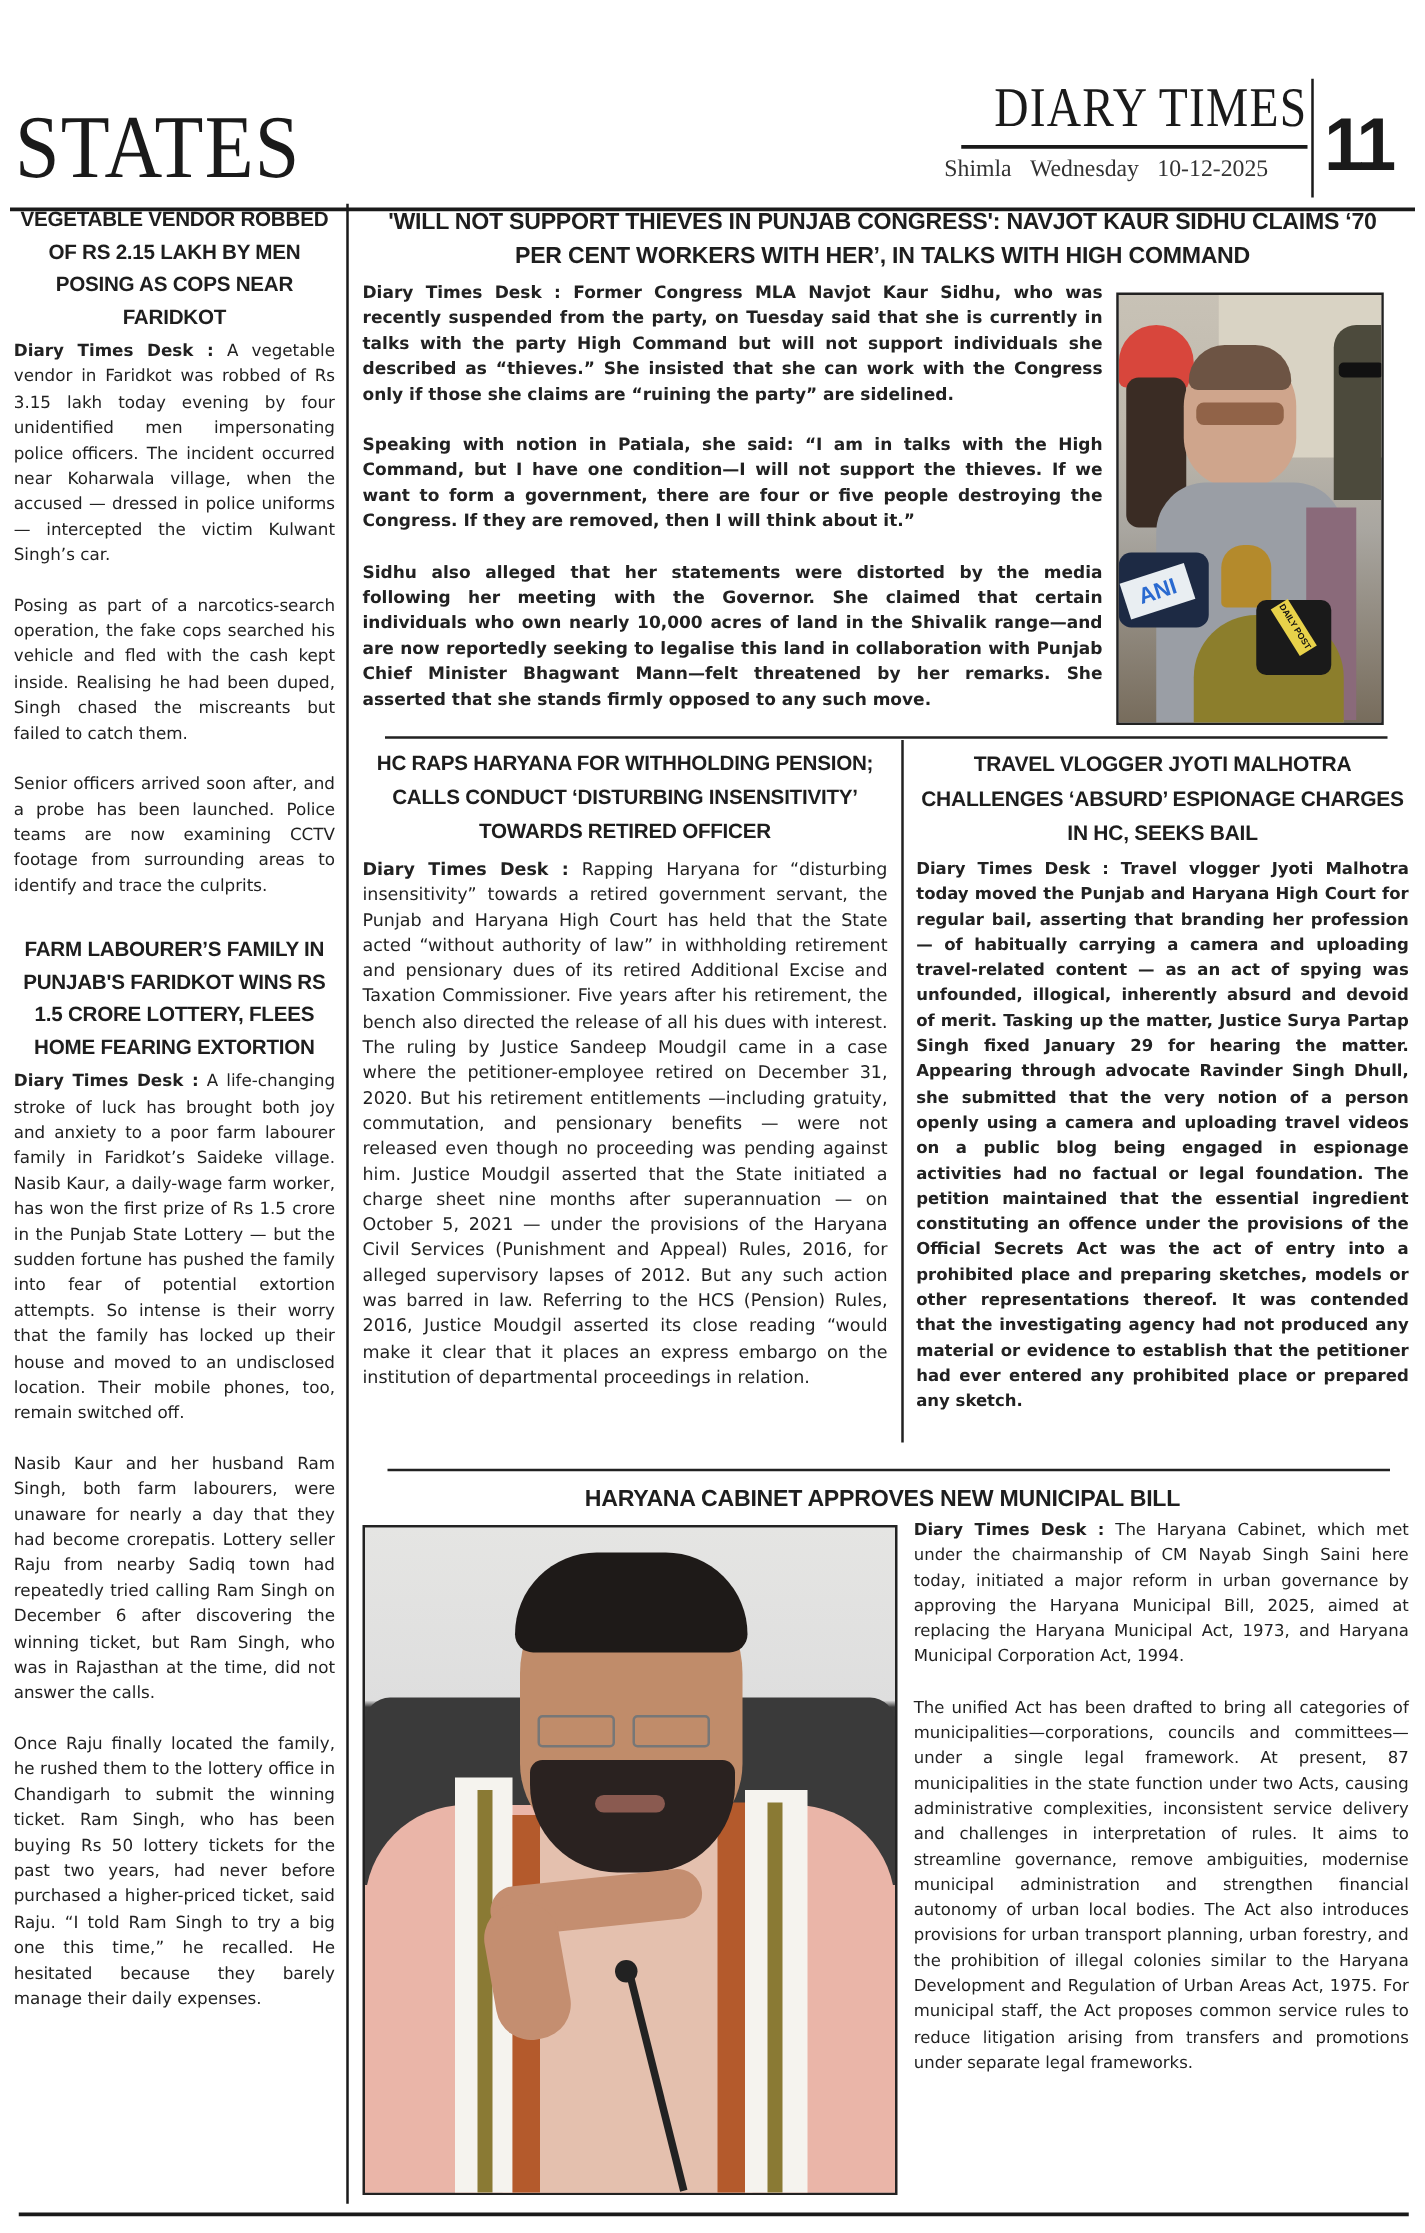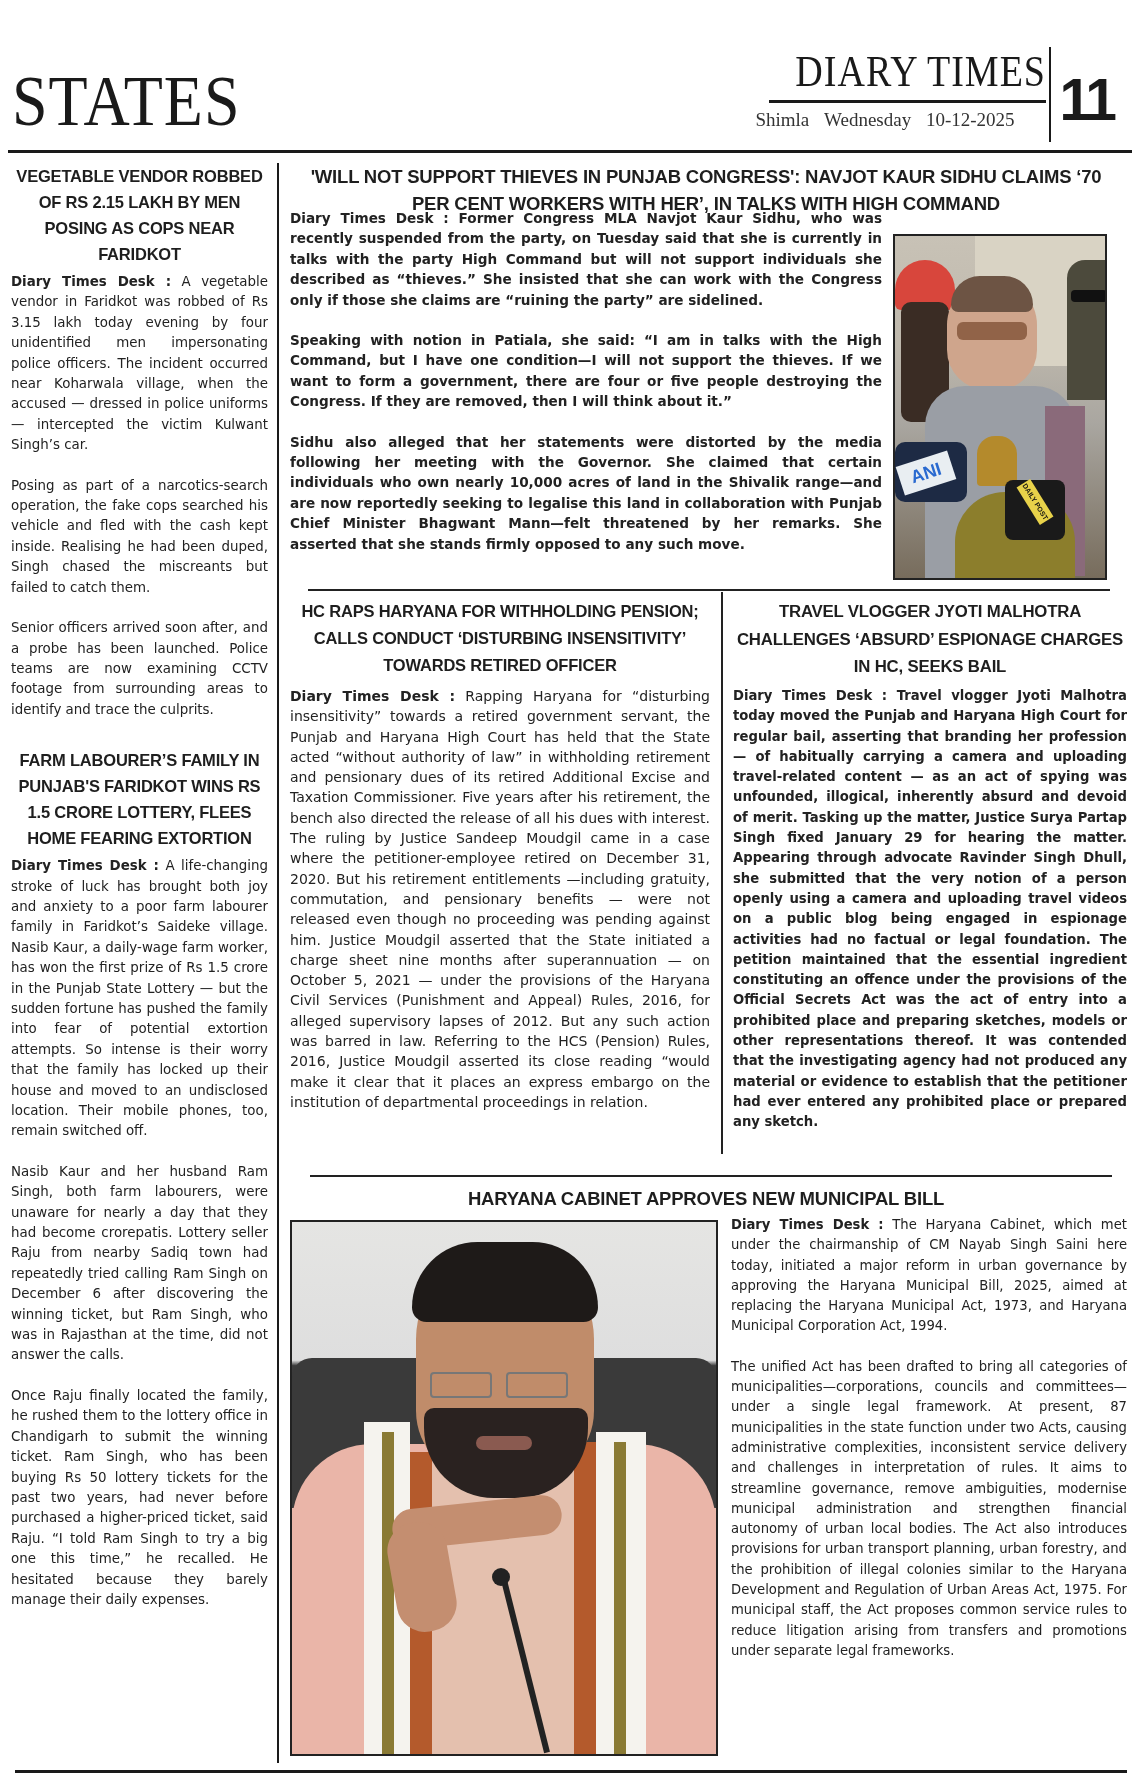--- a/index.html
+++ b/index.html
@@ -1,20 +1,20 @@
 <!DOCTYPE html>
 <html><head>
 <meta charset="utf-8">
 <style>
   * { box-sizing: border-box; margin: 0; padding: 0; }
   html, body { width: 1140px; height: 1786px; background: #ffffff; overflow: hidden; }
   body { position: relative; font-family: "DejaVu Sans", "Liberation Sans", sans-serif; color: #1c1c1c; }
 
   
-  .masthead { position: absolute; left: 0; top: 0; width: 976px; height: 155px; }
+  .masthead { position: absolute; left: 0; top: 16px; width: 976px; height: 155px; }
   .section-title {
     position: absolute; left: 12px; top: 66px;
     font-family: "Liberation Serif", "DejaVu Serif", serif;
     font-size: 64px; letter-spacing: 1px; color: #1a1a1a; line-height: 1;
     transform: scaleY(1.12); transform-origin: left top;
   }
   .paper-name {
     position: absolute; left: 770px; top: 48px; width: 276px; text-align: right;
     font-family: "Liberation Serif", "DejaVu Serif", serif;
     font-size: 38px; letter-spacing: 1px; color: #1a1a1a; line-height: 1;
@@ -50,21 +50,21 @@
 
   
   .left-col { position: absolute; left: 11px; top: 163px; width: 257px; }
   .left-vrule { position: absolute; left: 277px; top: 163px; width: 2px; height: 1600px; background: #1a1a1a; }
   .lc-hl { font-size: 16.5px; line-height: 26px; }
   .lc-body { font-size: 13.4px; line-height: 20.4px; margin-top: 5px; }
   .lc-hl2 { margin-top: 27px; }
 
   
   .top-hl { position: absolute; left: 290px; top: 163px; width: 832px; font-size: 18.5px; line-height: 27px; }
-  .top-body { position: absolute; left: 290px; top: 208px; width: 592px; font-size: 13.6px; line-height: 20.4px; }
+  .top-body { position: absolute; left: 290px; top: 224px; width: 592px; font-size: 13.6px; line-height: 20.4px; }
   .photo-sidhu {
     position: absolute; left: 893px; top: 234px; width: 214px; height: 346px;
     border: 2px solid #222; overflow: hidden;
     background: linear-gradient(180deg, #c8c2b6 0%, #bfb9ad 30%, #a9a6a0 55%, #776c5c 100%);
   }
   .top-rule { position: absolute; left: 308px; top: 589px; width: 802px; height: 2px; background: #222; }
 
   
   .mid-vrule { position: absolute; left: 721px; top: 592px; width: 2px; height: 562px; background: #222; }
   .mid-hl { position: absolute; left: 290px; top: 598px; width: 420px; font-size: 16.5px; line-height: 27px; }

